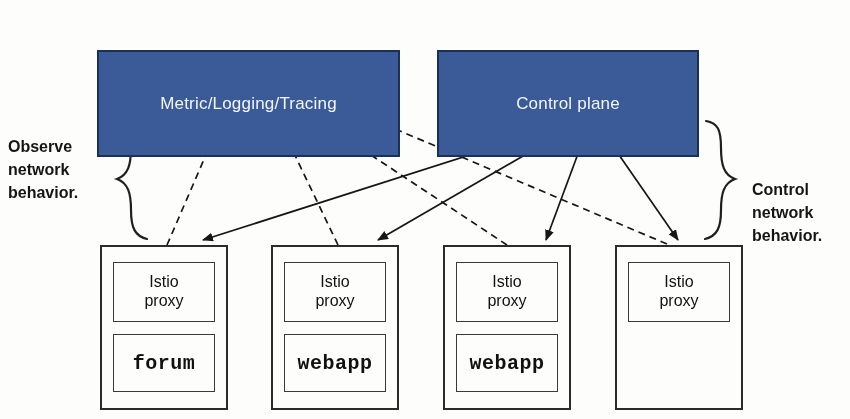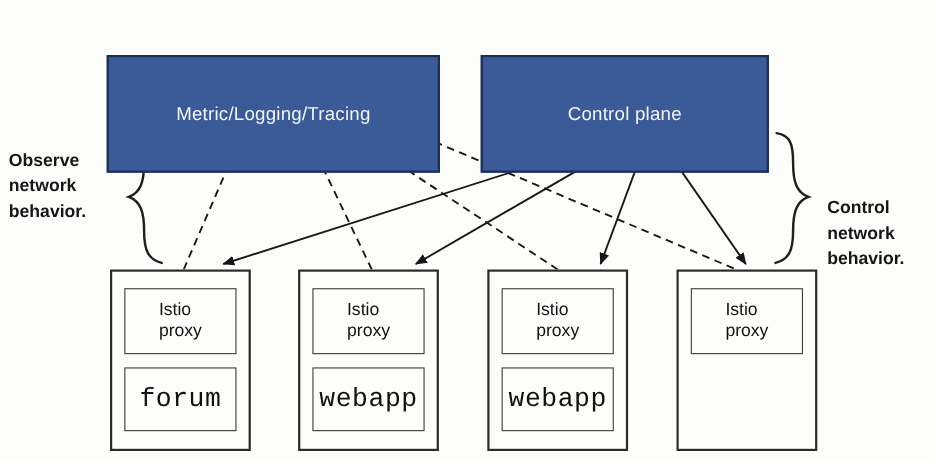--- a/index.html
+++ b/index.html
@@ -59,33 +59,34 @@
     z-index: 2;
   }
   .inner-box {
     width: 100%;
     border: 1.5px solid #3a3a3a;
     box-sizing: border-box;
     background: #fdfdfb;
     display: flex;
     align-items: center;
     justify-content: center;
+    text-align: center;
   }
   .proxy-box { height: 60px; }
   .proxy-label {
     font-size: 16px;
     line-height: 1.18;
     color: #111;
     white-space: pre-line;
   }
   .name-box { height: 58px; }
   .service-name {
     font-family: "Liberation Mono", "DejaVu Sans Mono", monospace;
-    font-weight: 400;
-    font-size: 24px;
+    font-weight: 700;
+    font-size: 20px;
     letter-spacing: 0.5px;
     color: #111;
   }
   #service-1 { left: 100px; }
   #service-2 { left: 271px; }
   #service-3 { left: 443px; }
   #service-4 { left: 615px; }
 
   .annotation {
     position: absolute;

